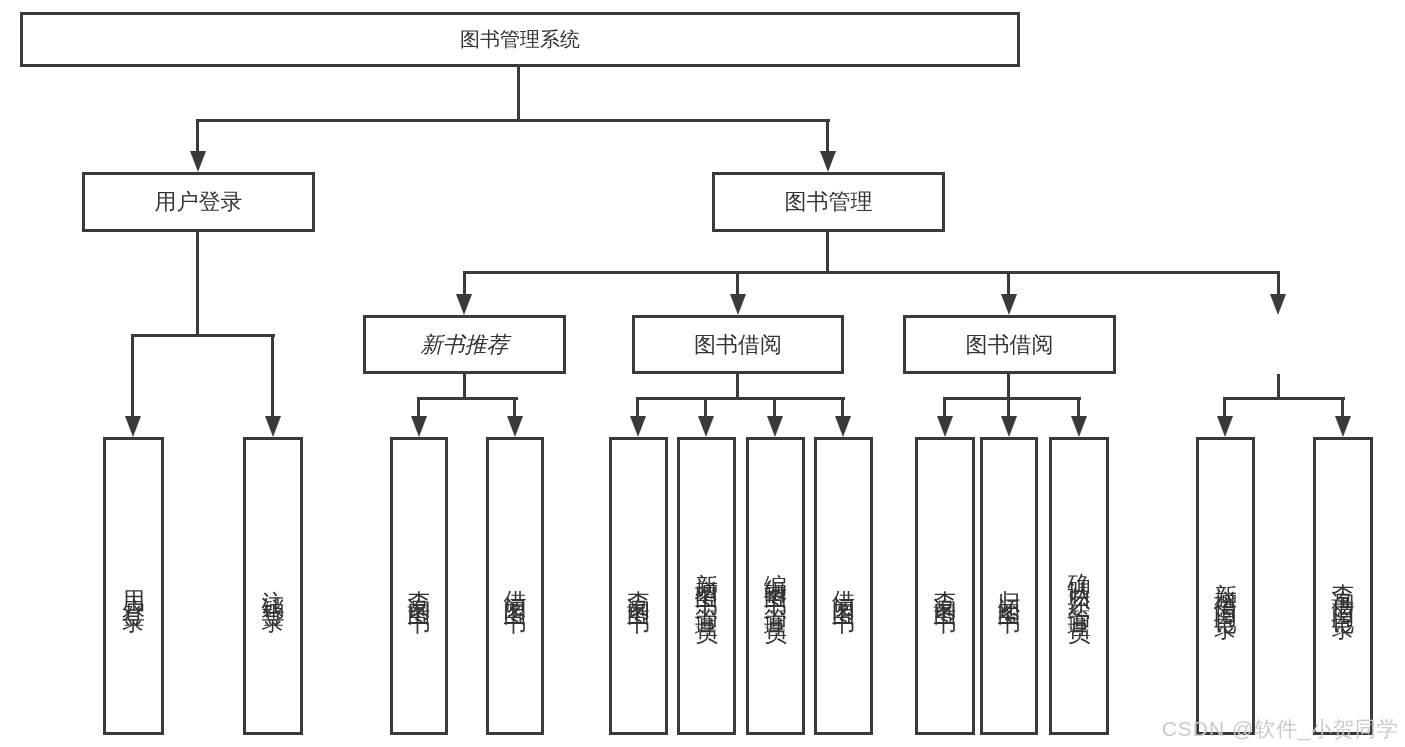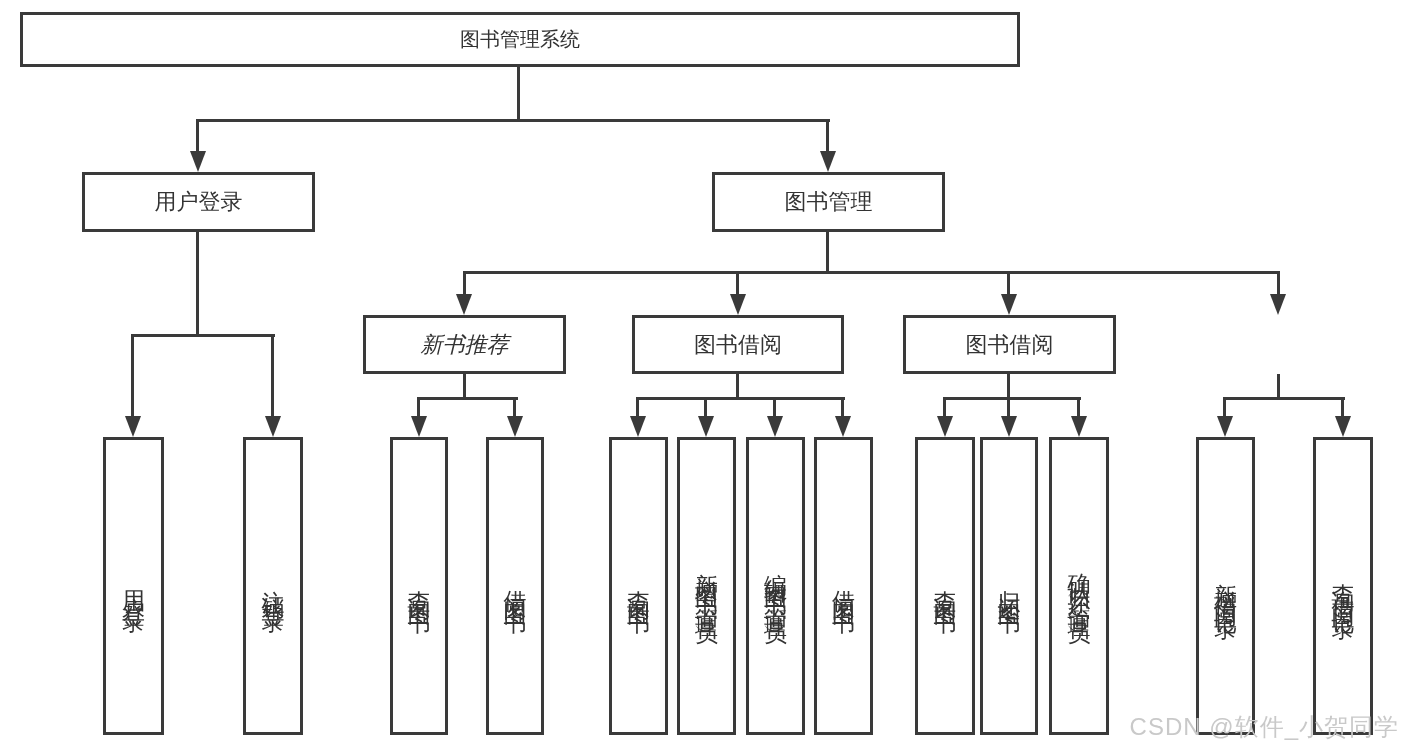--- a/index.html
+++ b/index.html
@@ -20,21 +20,21 @@
     font-size:23px; letter-spacing:7px; line-height:1; white-space:normal;
   }
   .line { position:absolute; background:#3a3a3a; z-index:1; }
   .arrow {
     position:absolute; width:0; height:0; z-index:1;
     border-left:8px solid transparent; border-right:8px solid transparent;
     border-top:21px solid #3a3a3a;
   }
   .watermark {
     position:absolute; right:6px; bottom:4px; z-index:3;
-    font-size:24px; letter-spacing:1px; color:#c9c9c9; white-space:nowrap;
+    font-size:21px; letter-spacing:1px; color:#c9c9c9; white-space:nowrap;
   }
 </style>
 </head>
 <body>
 
 <div class="canvas">
 
   <div>
     <div class="line" style="left:517px; top:67px;  width:3px;   height:54px;"></div>
     <div class="line" style="left:196px; top:119px; width:634px; height:3px;"></div>

